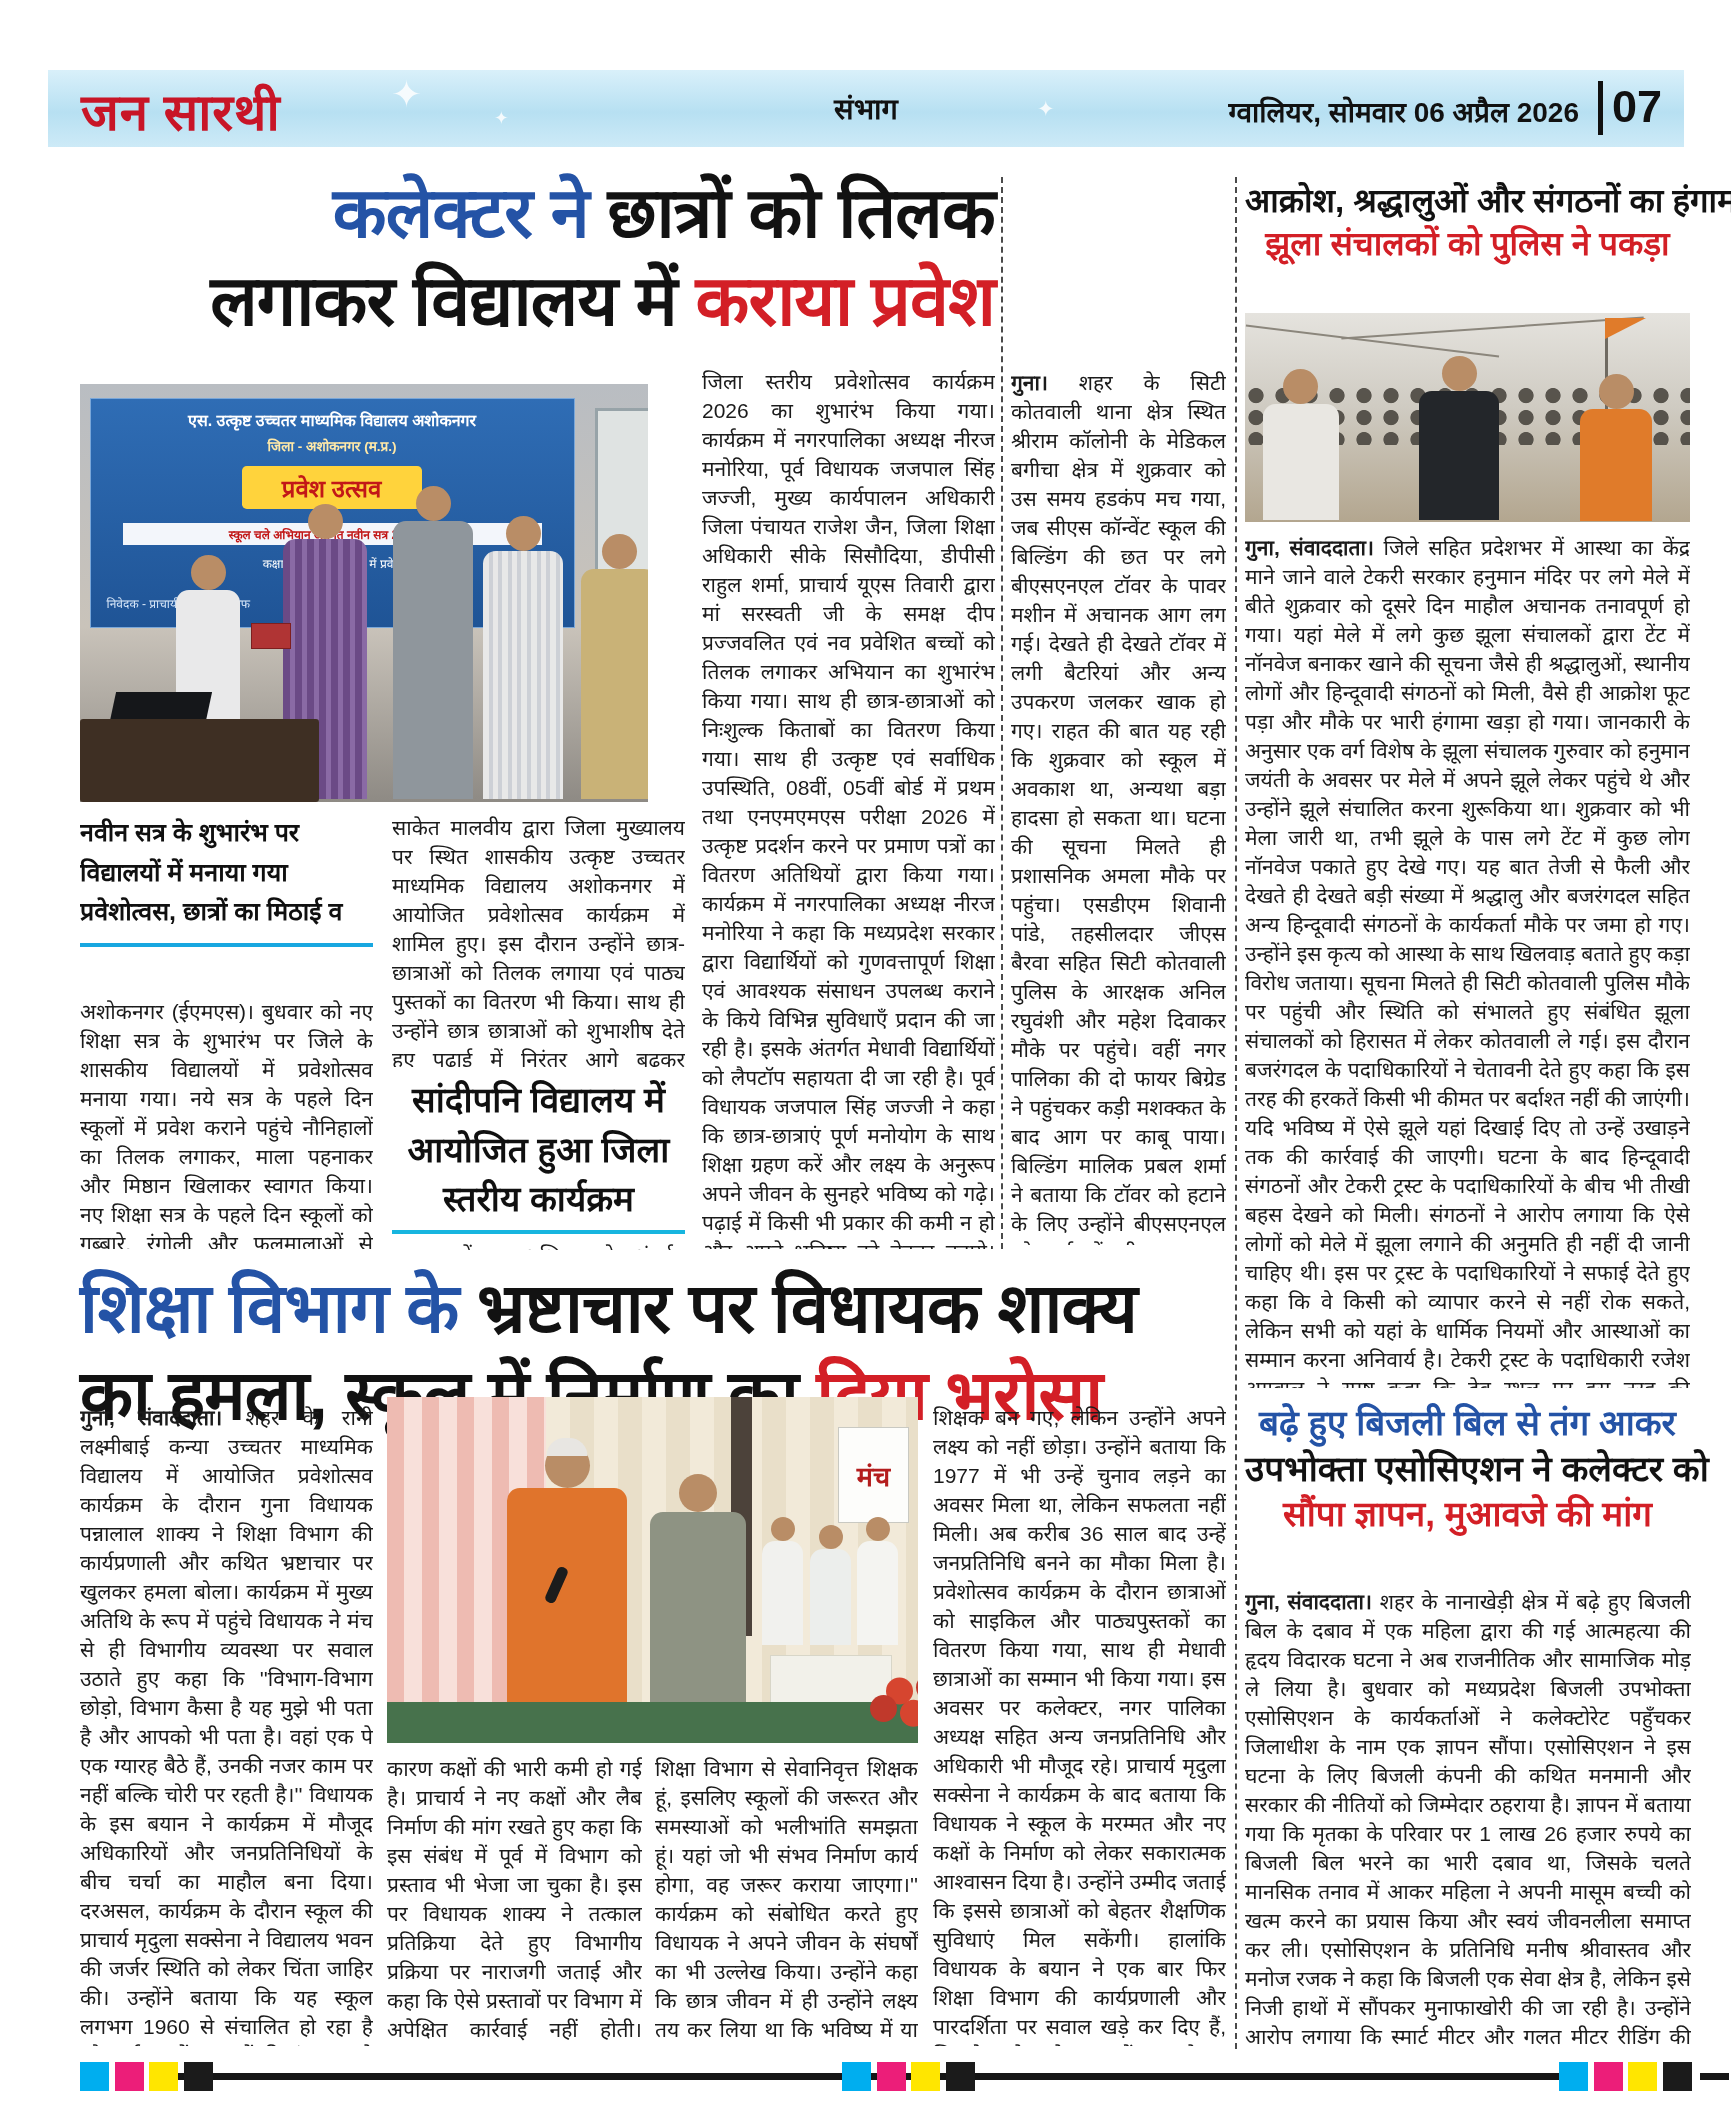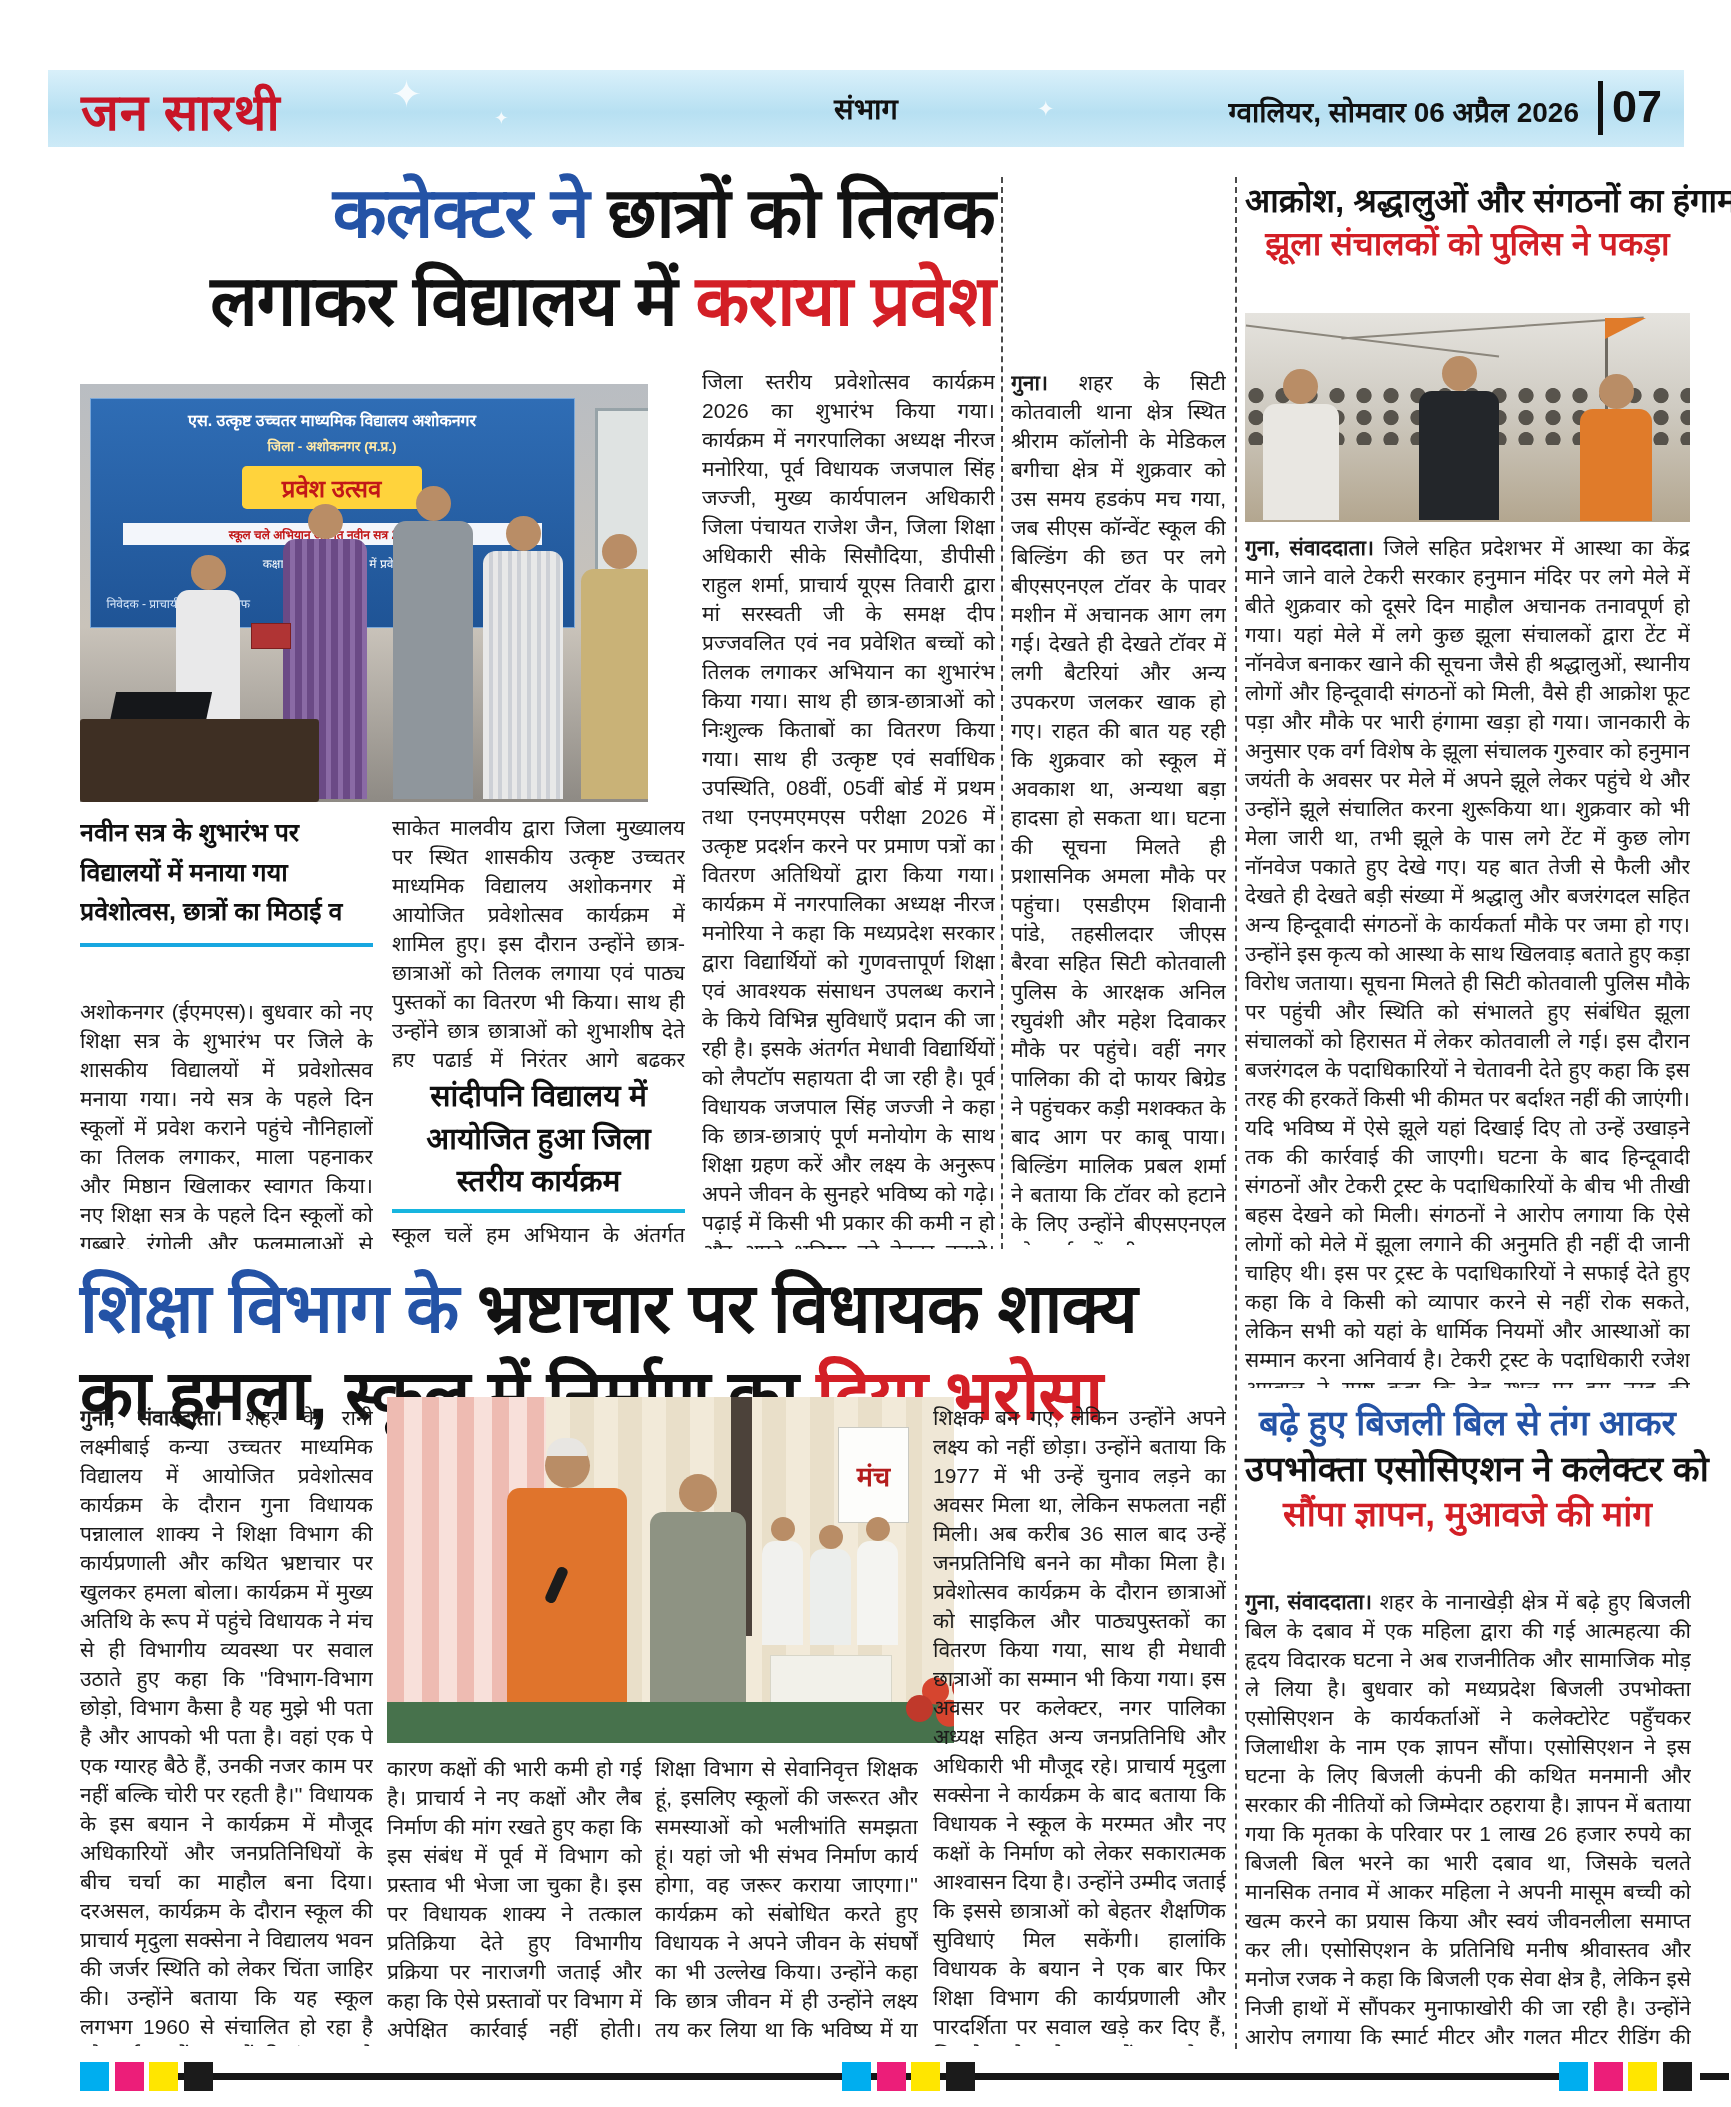--- a/index.html
+++ b/index.html
@@ -21,21 +21,21 @@
   .blue{color:#2453a6;} .red{color:#d31f26;} .blk{color:#121212;}
   .hl-xl{font-weight:800;line-height:1.26;text-align:right;letter-spacing:-0.8px;}
   .hl-xl .ln{white-space:nowrap;font-size:70px;}
   .hl-left .ln{white-space:nowrap;font-size:69px;text-align:left;}
   .hl-md{font-weight:800;text-align:center;}
   .hl-md .ln{font-size:33px;line-height:1.3;white-space:nowrap;}
   .body-text{font-size:21px;line-height:29px;text-align:justify;color:#1b1b1b;overflow:hidden;}
   .lead{font-weight:800;}
   .caption{font-weight:800;font-size:25px;line-height:1.58;color:#101010;overflow:hidden;}
   .cap-bar{height:4.8px;background:#18a7e0;margin-top:9.6px;}
-  .subhead{font-weight:800;font-size:30px;line-height:1.42;text-align:center;color:#101010;}
+  .subhead{font-weight:800;font-size:35px;line-height:1.42;text-align:center;color:#101010;}
   .sub-bar{height:4px;background:#17b5df;margin-top:6.4px;}
   .vdash{position:absolute;width:0;border-left:2.4px dashed #4a4a4a;}
 
   
   .photo{position:absolute;overflow:hidden;}
   .person{position:absolute;}
   .person .head{width:35px;height:35px;border-radius:50%;background:#b98d66;margin:0 auto;}
   .person .torso{width:100%;height:calc(100% - 35px);border-radius:12.8px 12.8px 0 0;}
 
   
@@ -58,21 +58,21 @@
   
   .ph-mela{background:linear-gradient(180deg,#e5e3de 0%,#cfcbc2 45%,#b3a68f 100%);}
   .crowd{position:absolute;left:0;top:73px;width:100%;height:59px;opacity:.9;
          background-image:radial-gradient(circle 8px at 11px 9.6px,#4a463f 7.2px,transparent 8px);
          background-size:27px 22px;}
   .flag{position:absolute;left:360px;top:4.8px;width:0;height:0;border-top:21px solid #e07b2a;border-right:41px solid transparent;}
   .pole{position:absolute;background:#6f6a61;}
   .wire{position:absolute;height:1.6px;background:#8b867c;}
 
   
-  .ph-mla{background:#efe7d6;padding-left:36px;}
+  .ph-mla{background:#efe7d6;}
   .curt-left{position:absolute;left:0;top:0;width:159px;height:100%;
              background:repeating-linear-gradient(90deg,#eebbb2 0 17.5px,#f8e0da 17.5px 35px);}
   .curt-mid{position:absolute;left:159px;top:0;width:376px;height:100%;
             background:repeating-linear-gradient(90deg,#f2ead9 0 24px,#e9dfc9 24px 48px);}
   .tree{position:absolute;left:344px;top:0;width:21px;height:239px;background:#4c423a;}
   .stage-sign{position:absolute;left:451px;top:30px;width:69px;height:94px;background:#fdfdfb;border:1.6px solid #c9c9c2;
               display:flex;align-items:center;justify-content:center;font-weight:800;font-size:27px;color:#b41d1d;}
   .mic{position:absolute;left:164px;top:169px;width:11px;height:38px;background:#1c1c1c;transform:rotate(24deg);border-radius:4.8px;}
   .hairwhite{position:absolute;left:50%;transform:translateX(-50%);top:-4.8px;width:41px;height:17.5px;border-radius:21px 21px 0 0;background:#e8e6e2;}
   .floor-green{position:absolute;left:0;bottom:0;width:100%;height:41px;background:#47724c;}

